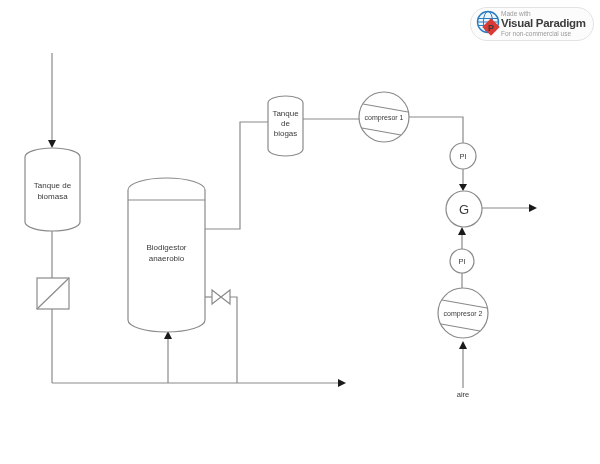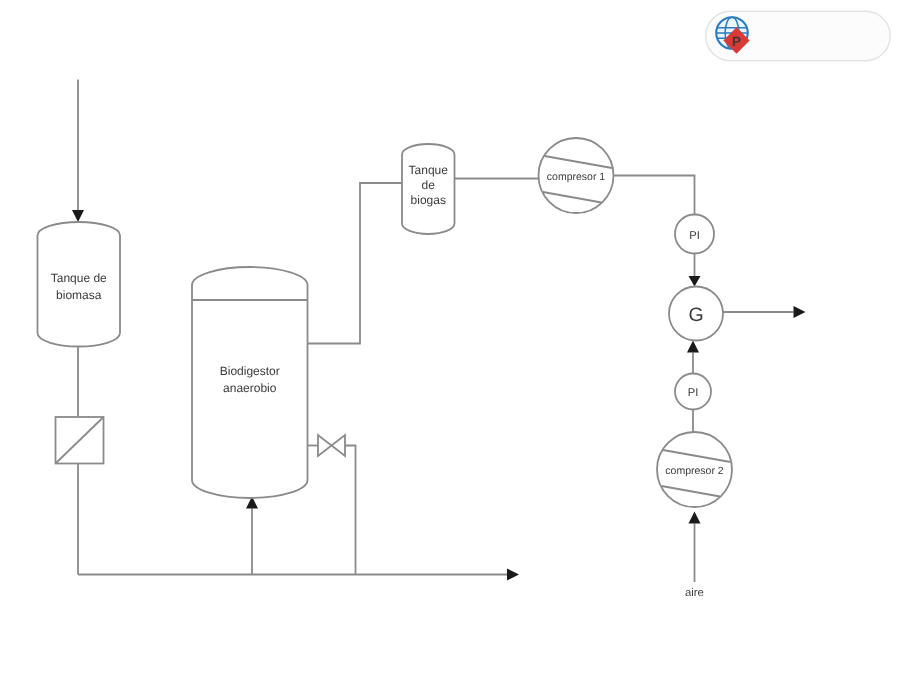--- a/index.html
+++ b/index.html
@@ -119,13 +119,18 @@
 <div class="vp-badge">
   <svg class="vp-globe" viewBox="0 0 30 30">
     <circle cx="13" cy="13" r="10.5" fill="#eaf5fc" stroke="#2b7bbf" stroke-width="1.4"></circle>
     <ellipse cx="13" cy="13" rx="4.6" ry="10.5" fill="none" stroke="#2b7bbf" stroke-width="1"></ellipse>
     <path d="M2.8,9.5 H23.2 M2.5,13 H23.5 M2.8,16.5 H23.2" stroke="#2b7bbf" stroke-width="1" fill="none"></path>
     <g>
       <rect x="9.8" y="11.8" width="12.4" height="12.4" transform="rotate(45 16 18)" fill="#d93a36"></rect>
       <text x="16" y="21.5" text-anchor="middle" font-size="9" font-weight="bold" fill="#ffffff">P</text>
     </g>
   </svg>
+  <div class="vp-text">
+    <div class="vp-made">Made with</div>
+    <div class="vp-brand">Visual Paradigm</div>
+    <div class="vp-license">For non-commercial use</div>
+  </div>
 </div>
 
 </body></html>

